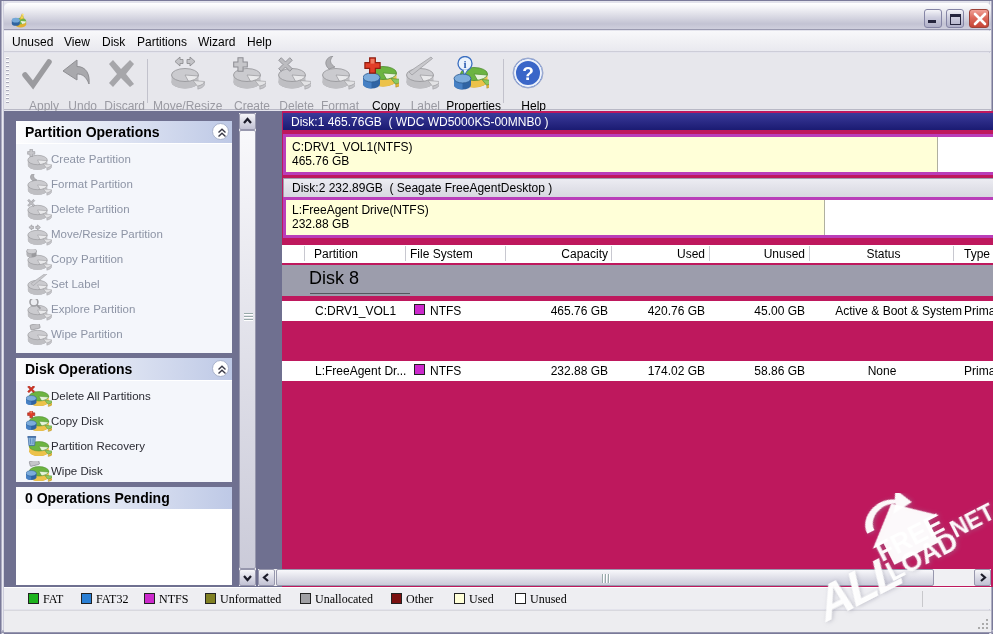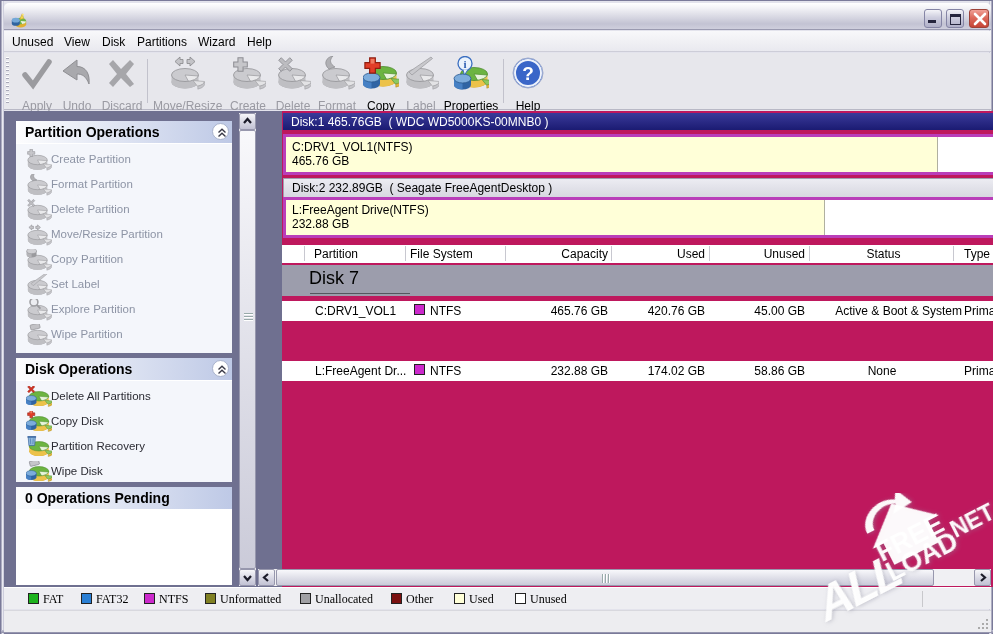--- a/index.html
+++ b/index.html
@@ -32,21 +32,21 @@
   background:linear-gradient(#f8f8fa,#e9e9ef); border-bottom:1px solid #cdcdd8;
   font-size:12px; color:#000; }
 .mitem { position:absolute; top:4px; }
 
 #toolbar { position:absolute; left:3px; top:52px; width:987px; height:57px;
   background:#e7e7ec; border-bottom:1px solid #b9b9c6; }
 #toolgrip { position:absolute; left:2px; top:4px; width:3px; height:48px;
   background:repeating-linear-gradient(#fff 0 1px, #a8a8b8 1px 2px, transparent 2px 4px); }
 .tb { position:absolute; top:3px; height:51px; text-align:center; font-size:12px; }
 .tb .ic { display:block; margin:0 auto; }
-.tb .lb { display:block; margin-top:7px; }
+.tb .lb { display:block; margin-top:7px;text-align:right; }
 .tb.dis .lb { color:#9a9aa2; }
 .tb .lb { color:#000; }
 .tsep { position:absolute; top:6px; width:1px; height:44px; background:#c2c2cc; }
 
 #main { position:absolute; left:3px; top:110px; width:987px; height:476px; background:#6f7090; }
 
 .panel { position:absolute; left:12px; width:216px; background:#f4f6fb; }
 .phead { height:23px; background:linear-gradient(90deg,#fdfdfe,#bec9e6);
   border-bottom:1px solid #fff; position:relative; }
 .phead .pt { position:absolute; left:9px; top:3px; font-size:14px; font-weight:bold; color:#000; }
@@ -424,21 +424,21 @@
         <div class="sep" style="left:329px"></div>
         <div class="col" style="left:370px; width:53px; text-align:right;">Used</div>
         <div class="sep" style="left:427px"></div>
         <div class="col" style="left:460px; width:63px; text-align:right;">Unused</div>
         <div class="sep" style="left:527px"></div>
         <div class="col" style="left:560px; width:83px; text-align:center;">Status</div>
         <div class="sep" style="left:671px"></div>
         <div class="col" style="left:682px">Type</div>
       </div>
       <div class="grp1">
-          <span class="gt">Disk 7</span>
+          <span class="gt">Disk 8</span>
           <span class="gl"></span>
         </div>
       <div class="drow" style="top:190px;">
         <span style="left:33px">C:DRV1_VOL1</span>
         <span class="sq" style="left:132px"></span>
         <span style="left:148px">NTFS</span>
         <span style="left:250px; width:76px; text-align:right;">465.76 GB</span>
         <span style="left:360px; width:63px; text-align:right;">420.76 GB</span>
         <span style="left:460px; width:63px; text-align:right;">45.00 GB</span>
         <span style="left:520px; width:160px; text-align:right; white-space:nowrap;">Active &amp; Boot &amp; System</span>

